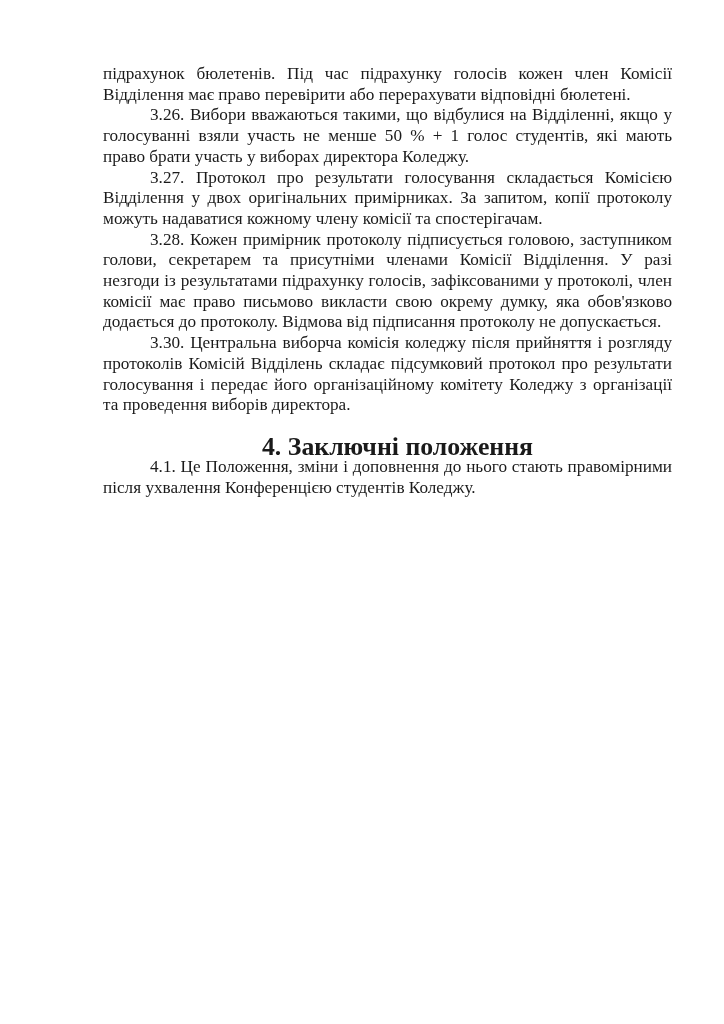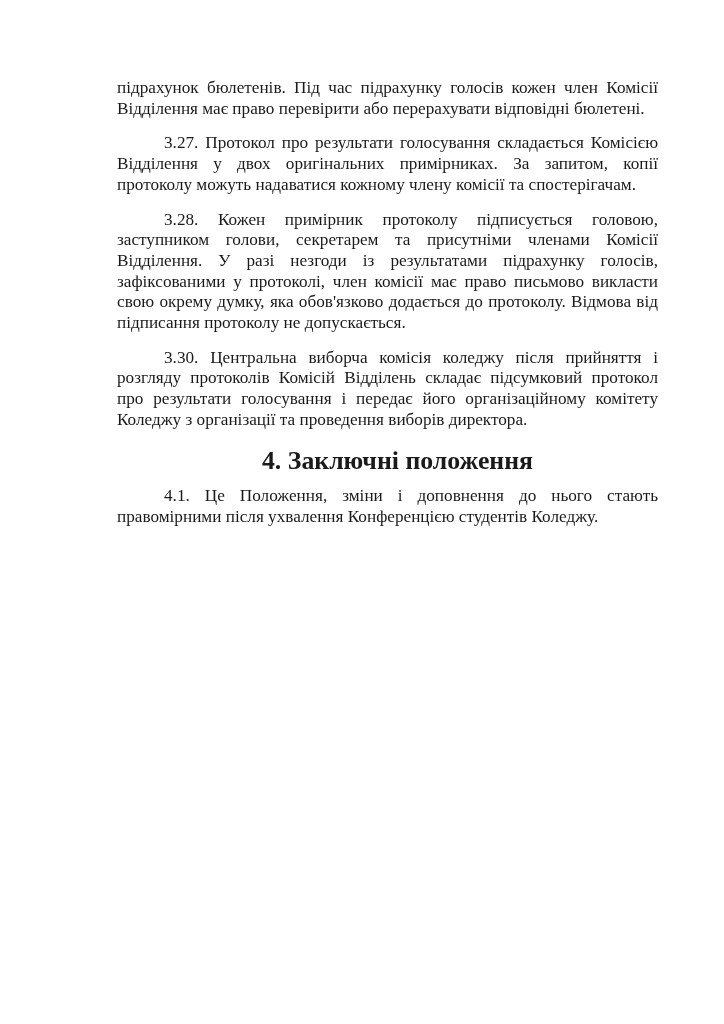--- a/index.html
+++ b/index.html
@@ -7,33 +7,34 @@
   .page {
     position: absolute;
     left: 103px;
     top: 64px;
     width: 569px;
     font-family: "Liberation Serif", "DejaVu Serif", serif;
     font-size: 17.2px;
     line-height: 20.7px;
     color: #1a1a1a;
   }
-  .p { margin: 14px; text-align: justify; text-align-last: left; }
+  .p { margin: 0; text-align: justify; text-align-last: left; }
   .ind { text-indent: 47px; }
   .heading {
-    margin: 8px;
+    margin: 0;
     margin-top: 20.7px;
     text-align: center;
     font-weight: bold;
     padding-left: 20px;
   }
 </style>
 </head>
 <body>
 
 <div class="page">
   <p class="p">підрахунок бюлетенів.  Під час підрахунку голосів кожен член Комісії Відділення має право перевірити  або  перерахувати  відповідні  бюлетені.</p>
+  <p class="p ind">3.26. Вибори вважаються такими, що відбулися на Відділенні, якщо у голосуванні взяли участь не менше 50 % + 1 голос студентів, які мають право брати участь у виборах директора Коледжу.</p>
   <p class="p ind">3.27. Протокол про результати голосування складається Комісією Відділення у двох оригінальних  примірниках. За запитом, копії протоколу можуть надаватися кожному члену комісії та спостерігачам.</p>
   <p class="p ind">3.28. Кожен примірник протоколу підписується головою, заступником голови, секретарем та присутніми членами Комісії Відділення. У разі незгоди із результатами підрахунку голосів, зафіксованими у протоколі, член комісії має право письмово викласти свою окрему думку, яка обов'язково додається до протоколу. Відмова від підписання протоколу не допускається.</p>
   <p class="p ind">3.30. Центральна виборча комісія коледжу після прийняття і розгляду протоколів Комісій Відділень складає підсумковий протокол про результати голосування і передає його організаційному комітету Коледжу з організації та проведення виборів директора.</p>
   <h2 class="heading">4. Заключні положення</h2>
   <p class="p ind">4.1. Це Положення, зміни і доповнення до нього стають правомірними після ухвалення Конференцією студентів Коледжу.</p>
 </div>
 
 </body></html>

